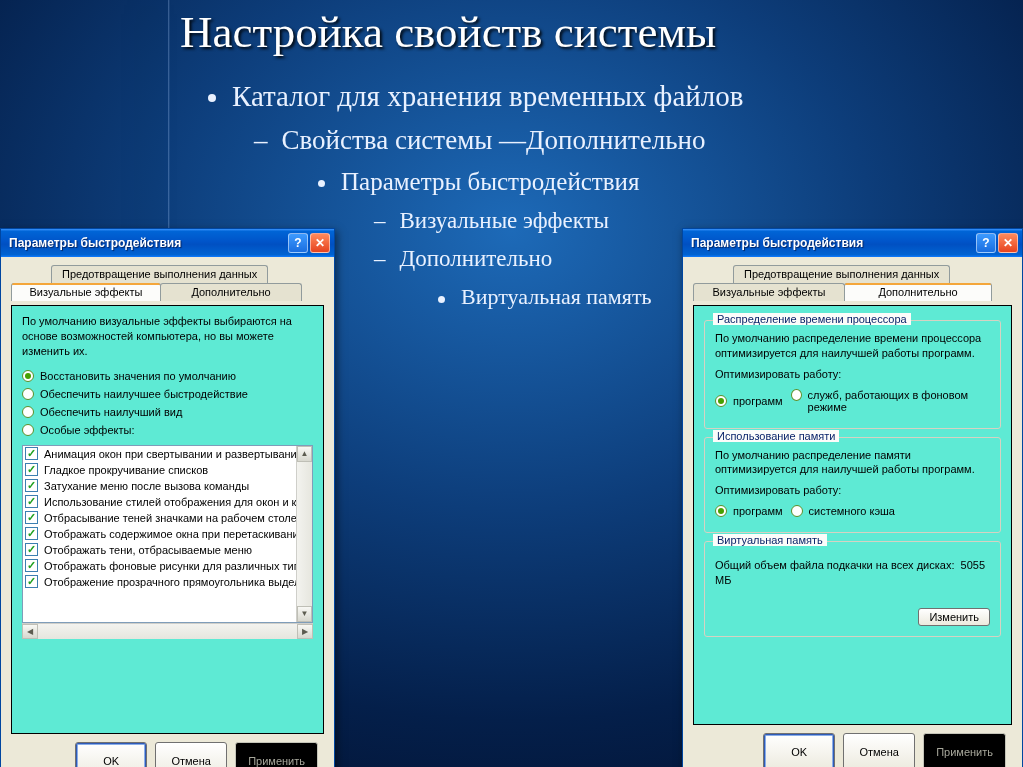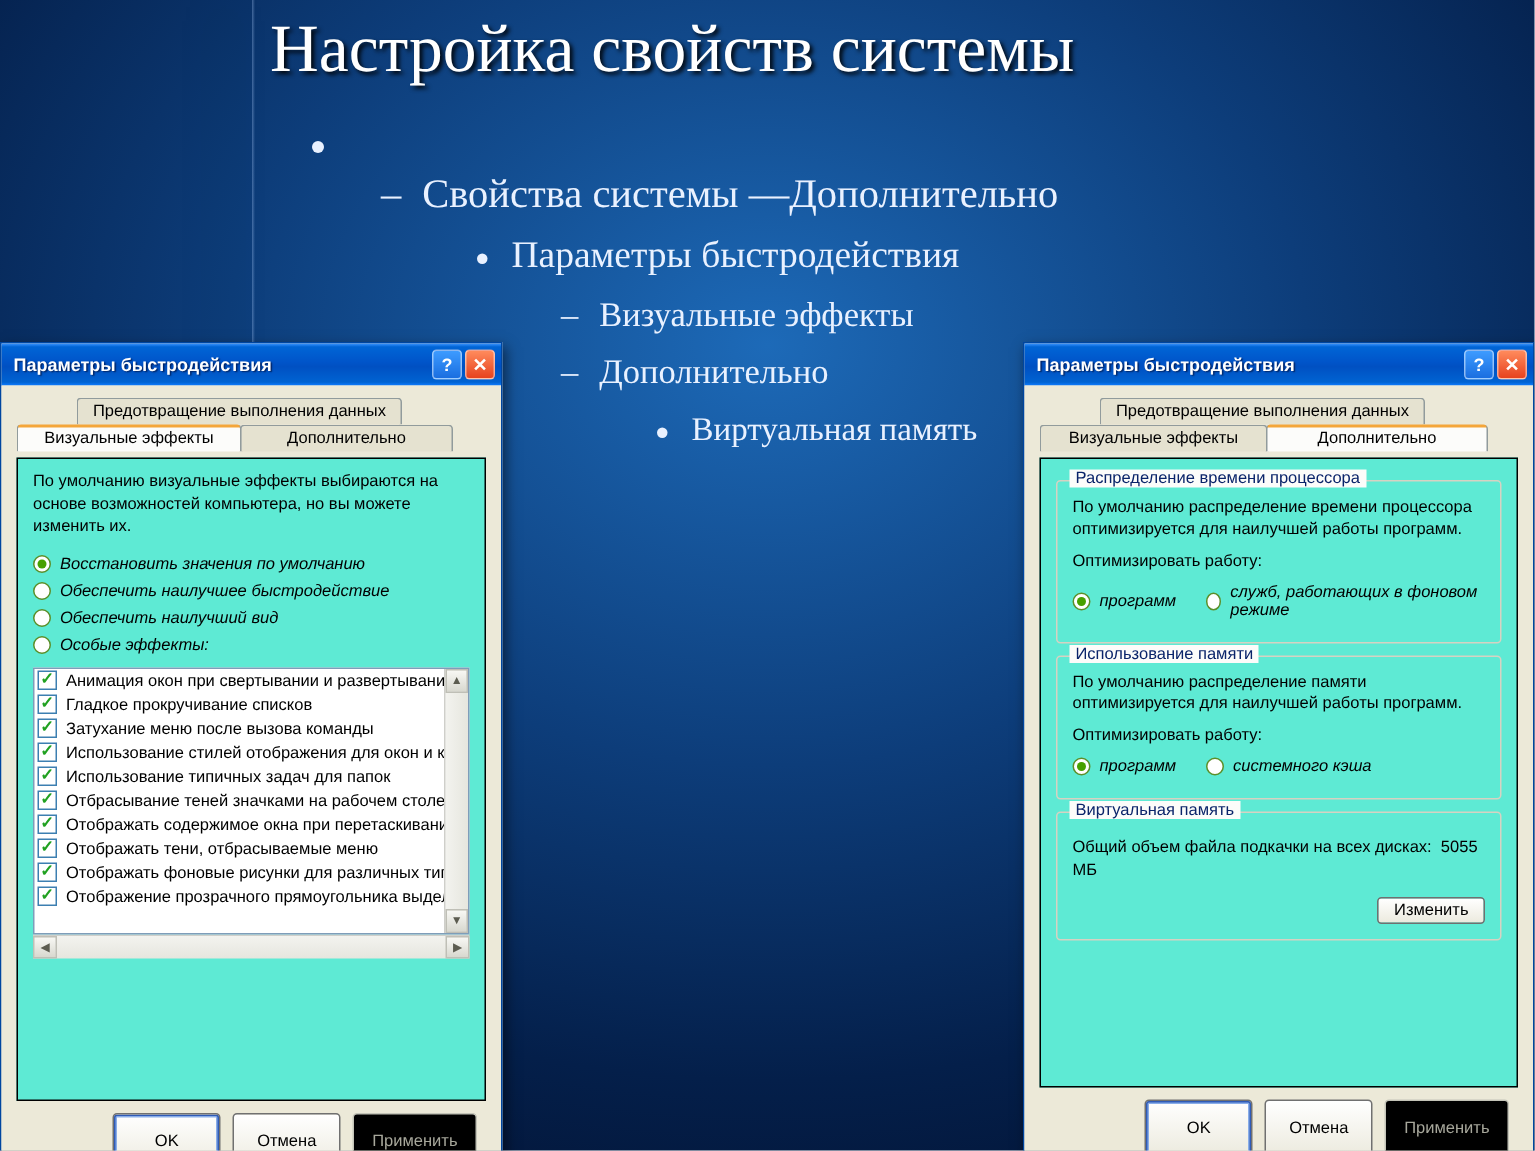--- a/index.html
+++ b/index.html
@@ -80,21 +80,21 @@
     padding:8px 10px; position:relative;
   }
   .groupbox{
     border:1px solid #d6d2c2; border-radius:3px;
     padding:10px 10px 10px; margin:6px 0 8px; position:relative;
   }
   .groupbox .legend{
     position:absolute; top:-8px; left:8px; background:#fcfcfa;
     padding:0 4px; color:#0a246a; font-size:11px;
   }
-  .radio-row{ display:flex; align-items:center; gap:6px; padding:3px 0; font-size:11px;font-style:italic;}
+  .radio-row{ display:flex; align-items:flex-start; gap:6px; padding:3px 0; font-size:11px;}
   .radio-dot{
     width:12px;height:12px;border:1px solid #5b8f2a;border-radius:50%;
     display:inline-flex;align-items:center;justify-content:center;background:#fff;
   }
   .radio-dot.checked::after{ content:""; width:6px;height:6px;border-radius:50%; background:#46a000;}
   .desc{ font-size:11px; color:#000; line-height:1.35; }
   .listbox{
     border:1px solid #7f9db9; background:#fff; height:178px; overflow:hidden;
     position:relative; margin-top:6px;
   }
@@ -128,33 +128,34 @@
     min-width:72px; padding:12px 12px; font-size:11px;
     background:linear-gradient(to bottom,#fff,#eceade);
     border:1px solid #707070; border-radius:3px; color:#000;
   }
   .xp-btn.default{ box-shadow:0 0 0 1px #2f5bb7 inset, 0 0 0 2px #89ade8 inset;}
   .xp-btn.disabled{ color:#a7a79b; border-color:#c4c4b8; background:#000000;}
   .smallbtn{
     padding:2px 10px;font-size:11px;background:linear-gradient(to bottom,#fff,#eceade);
     border:1px solid #707070;border-radius:3px;
   }
-  .radiorow-inline{ display:flex; gap:20px; align-items:center; padding:4px 0 2px;}
+  .radiorow-inline{ display:flex; gap:8px; align-items:center; padding:4px 0 2px;}
 </style>
 </head>
 <body>
 
 <div class="left-rule"></div>
 
 <div class="slide-title">Настройка свойств системы</div>
 
 <div class="outline">
   <ul>
     <li class="lvl1">
         <span class="bullet"></span>
+        <span>Каталог для хранения временных файлов</span>
       </li>
     <li class="lvl2">
         <span class="dash">–</span>
         <span>Свойства системы —Дополнительно</span>
       </li>
     <li class="lvl3">
         <span class="bullet sm"></span>
         <span>Параметры быстродействия</span>
       </li>
     <li class="lvl4">
@@ -220,24 +221,20 @@
               <span class="chk checked"></span>
               <span>Гладкое прокручивание списков</span>
             </div>
           <div class="list-item">
               <span class="chk checked"></span>
               <span>Затухание меню после вызова команды</span>
             </div>
           <div class="list-item">
               <span class="chk checked"></span>
               <span>Использование стилей отображения для окон и кнопо</span>
-            </div>
-          <div class="list-item">
-              <span class="chk checked"></span>
-              <span>Использование типичных задач для папок</span>
             </div>
           <div class="list-item">
               <span class="chk checked"></span>
               <span>Отбрасывание теней значками на рабочем столе</span>
             </div>
           <div class="list-item">
               <span class="chk checked"></span>
               <span>Отображать содержимое окна при перетаскивании</span>
             </div>
           <div class="list-item">
@@ -324,21 +321,21 @@
             </span>
         </div>
       </div>
 
       <div class="groupbox">
         <span class="legend">Виртуальная память</span>
         <div style="height:6px"></div>
         <div class="desc">
           <span>Общий объем файла подкачки на всех дисках:</span>&nbsp;&nbsp;<span>5055 МБ</span>
         </div>
-        <div style="text-align:right;margin-top:10px;">
+        <div style="text-align:right;margin-top:20px;">
           <button class="smallbtn">Изменить</button>
         </div>
       </div>
       <div style="height:48px"></div>
     </div>
     <div class="btnbar">
       <button class="xp-btn default">OK</button>
       <button class="xp-btn">Отмена</button>
       <button class="xp-btn disabled">Применить</button>
     </div>

